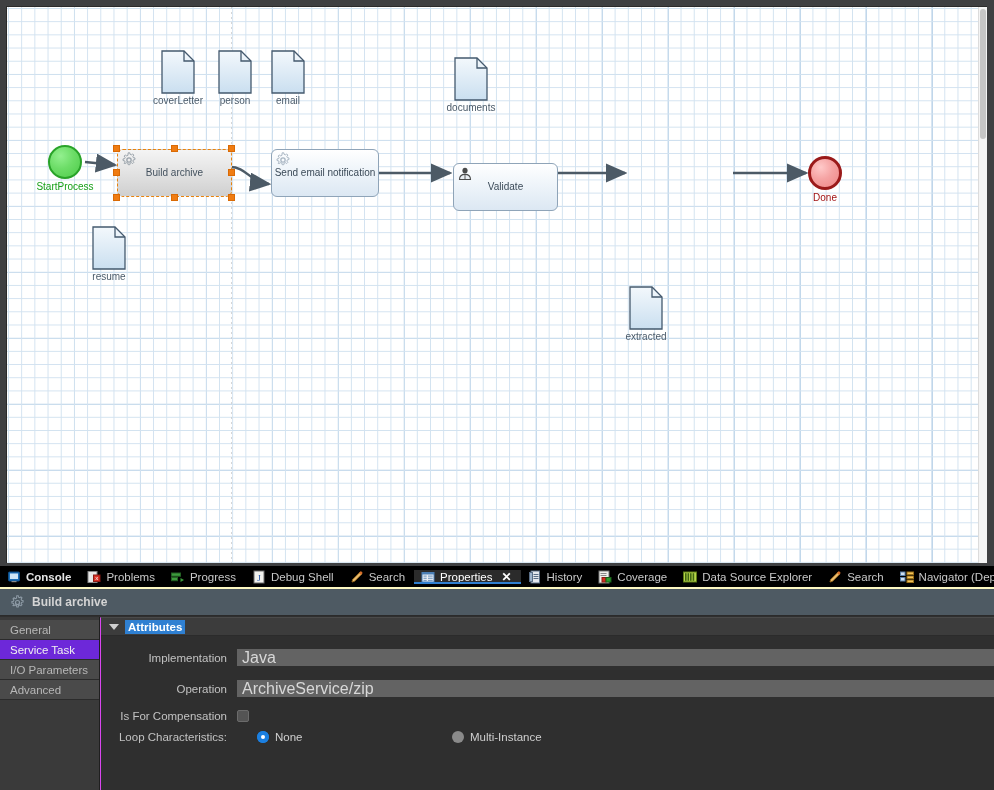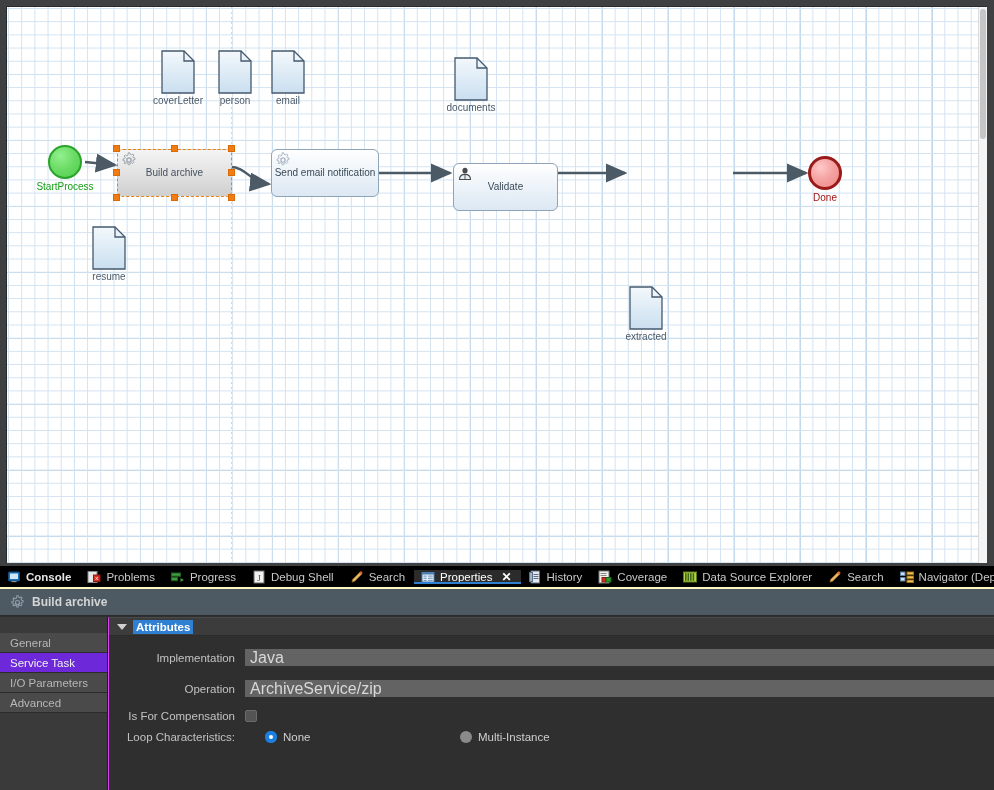--- a/index.html
+++ b/index.html
@@ -168,24 +168,24 @@
   }
 
   #props-body {
     position: absolute; left: 0; right: 0;
     top: 51px; bottom: 0;
     display: flex;
     background: #2b2b2b;
   }
 
   #prop-tabs {
-    width: 108px; flex: none;
+    width: 100px; flex: none;
     background: #3a3a3a;
     border-right: 1px solid #1f1f1f;
-    padding-top: 16px;
+    padding-top: 3px;
   }
   .ptab {
     height: 20px; line-height: 20px;
     padding-left: 10px;
     font-size: 11.5px; color: #b7b7b7;
     background: #4a4a4a;
     border-bottom: 1px solid #2b2b2b;
   }
   .ptab.active {
     background: #6d28d9; color: #f0f0f0; font-weight: normal;

